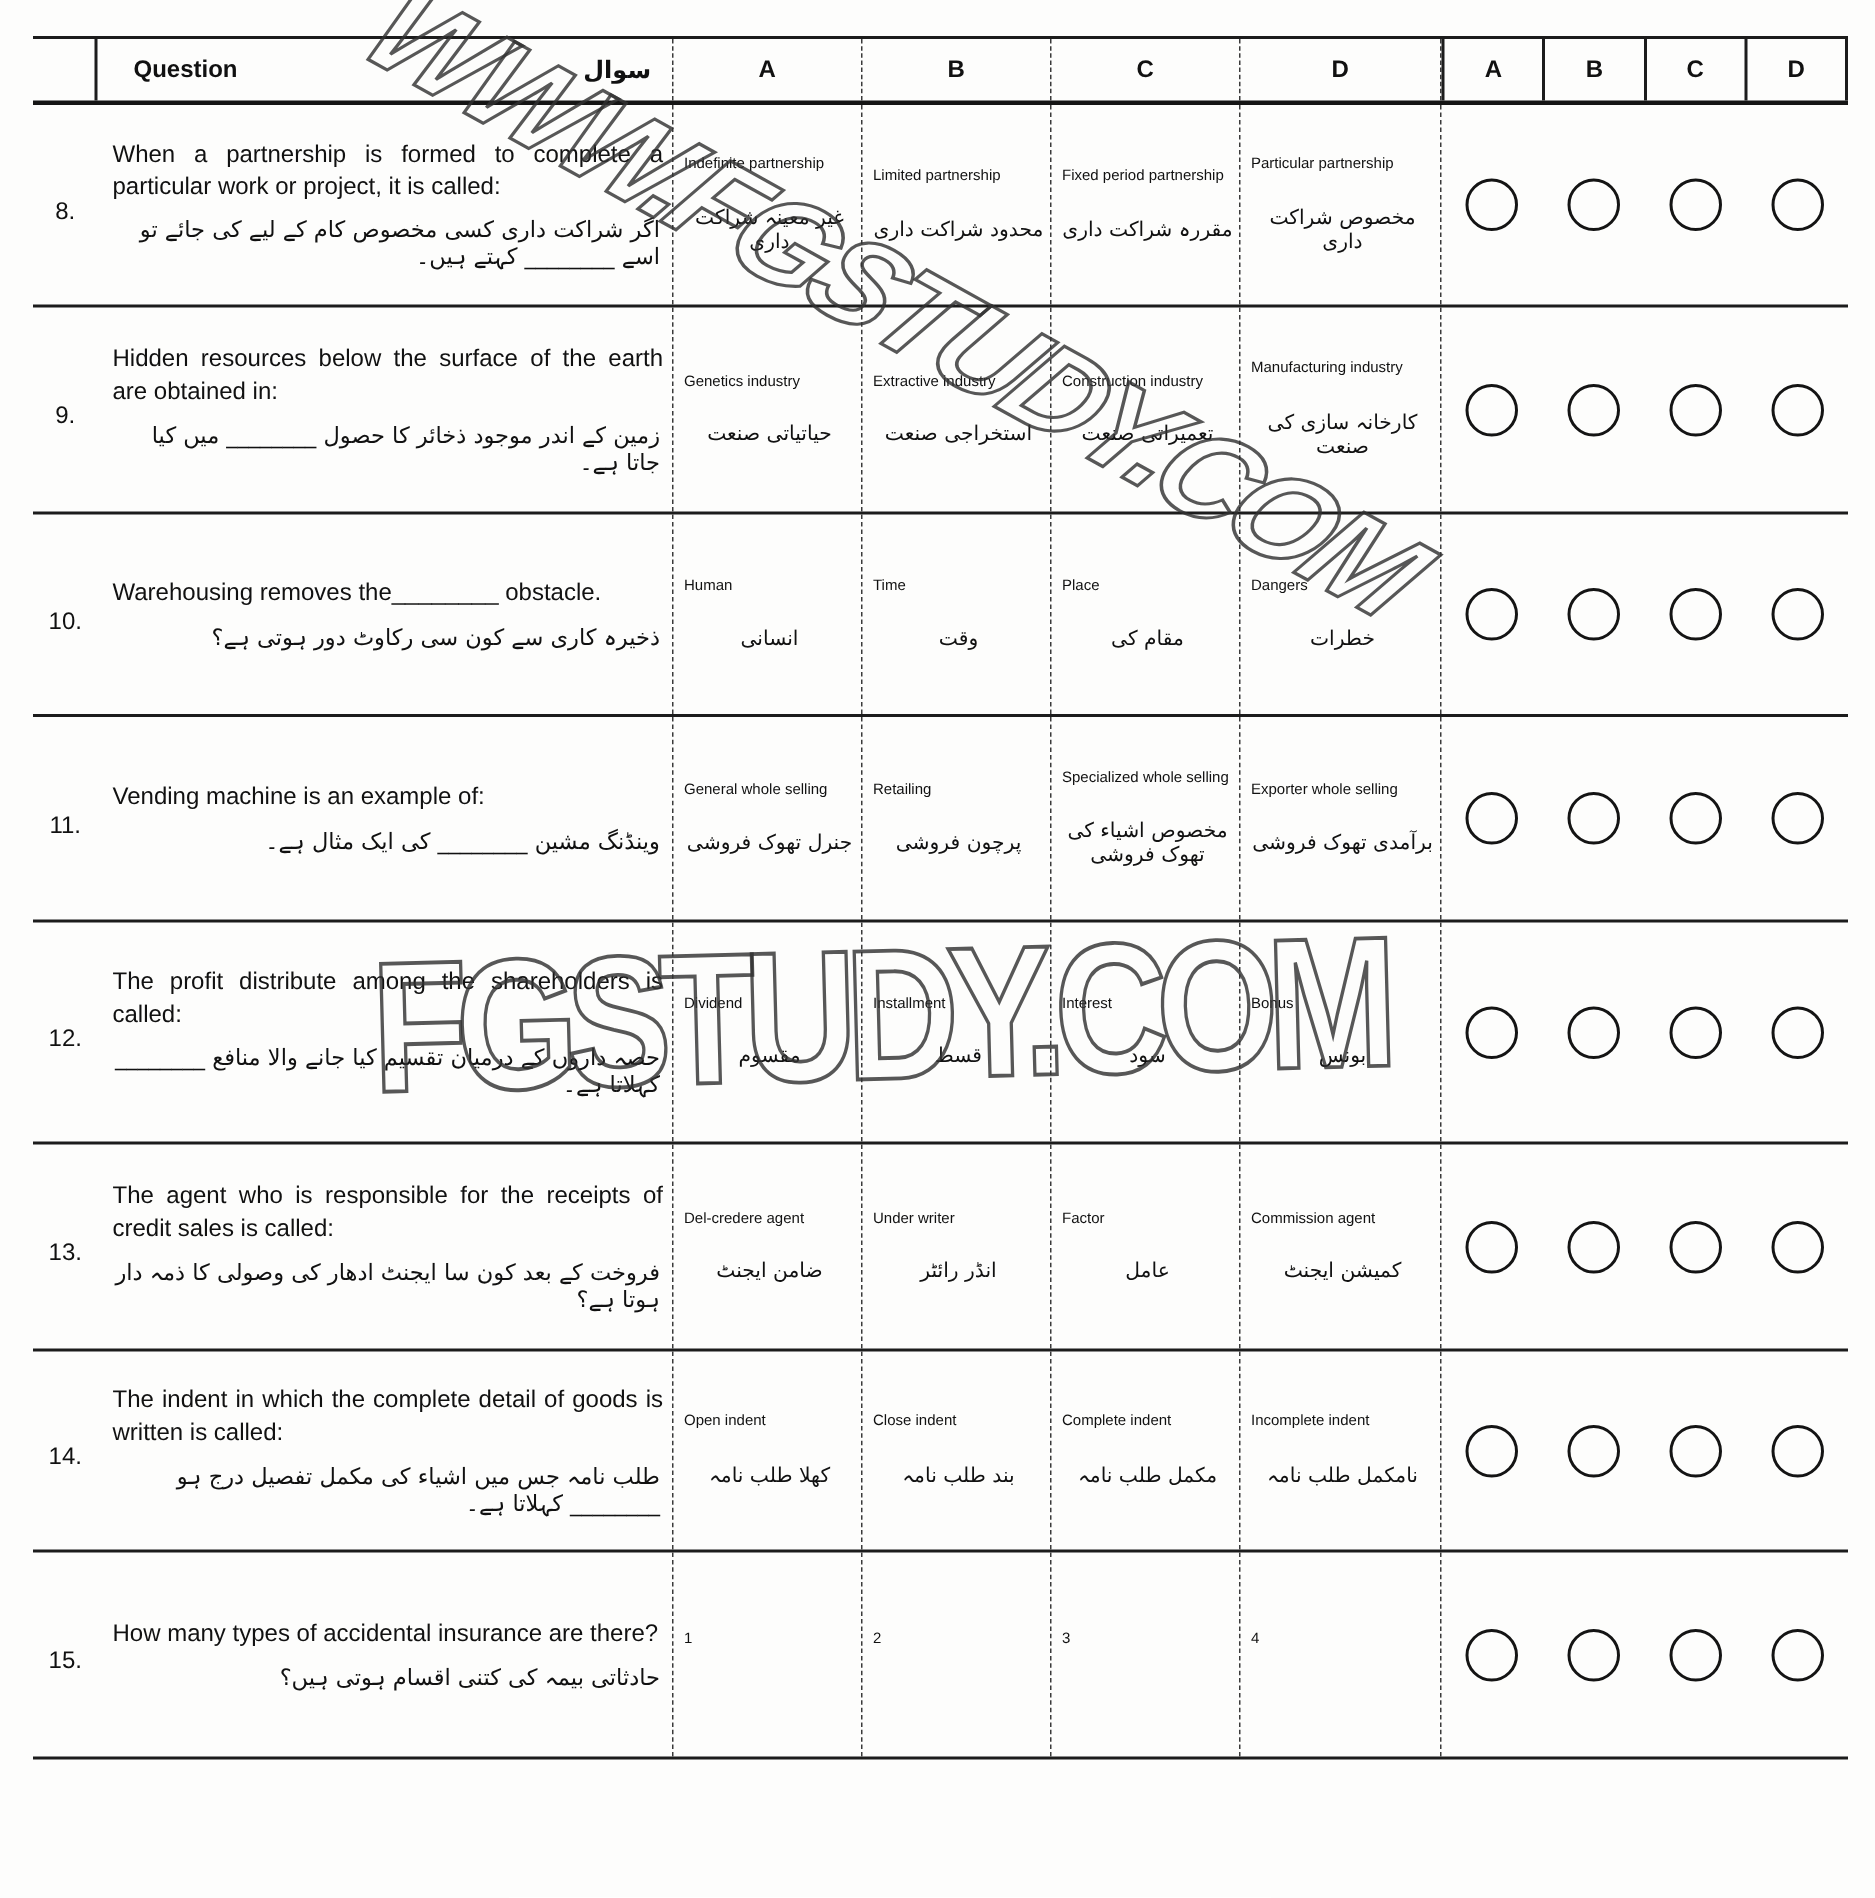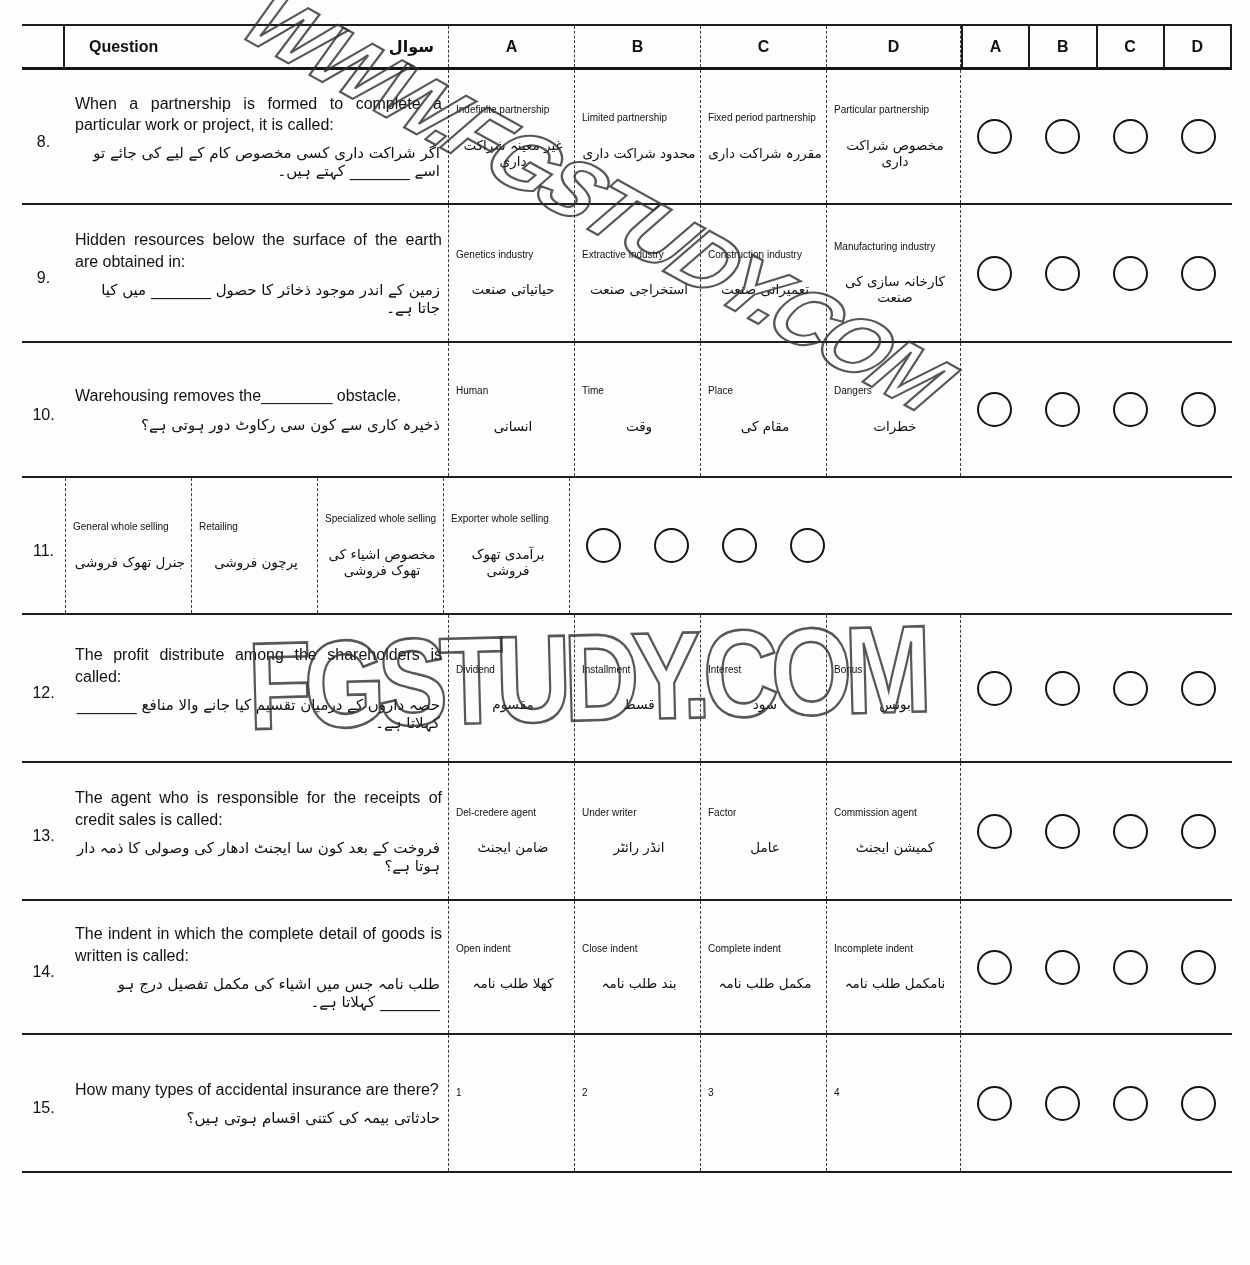--- a/index.html
+++ b/index.html
@@ -192,20 +192,24 @@
       <div class="bubwrap">
               <div class="bubble"></div>
             </div>
       <div class="bubwrap">
               <div class="bubble"></div>
             </div>
     </div>
   </div>
         <div class="row body" style="height: 137px;">
     <div class="c-num">11.</div>
+    <div class="c-q">
+      <div class="q-en">Vending machine is an example of:</div>
+      <div class="q-ur ur" dir="rtl">وینڈنگ مشین ________ کی ایک مثال ہے۔</div>
+    </div>
     <div class="c-opt">
       <div class="o-en">General whole selling</div>
       <div class="o-ur ur" dir="rtl">جنرل تھوک فروشی</div>
     </div>
     <div class="c-opt">
       <div class="o-en">Retailing</div>
       <div class="o-ur ur" dir="rtl">پرچون فروشی</div>
     </div>
     <div class="c-opt">
       <div class="o-en">Specialized whole selling</div>

